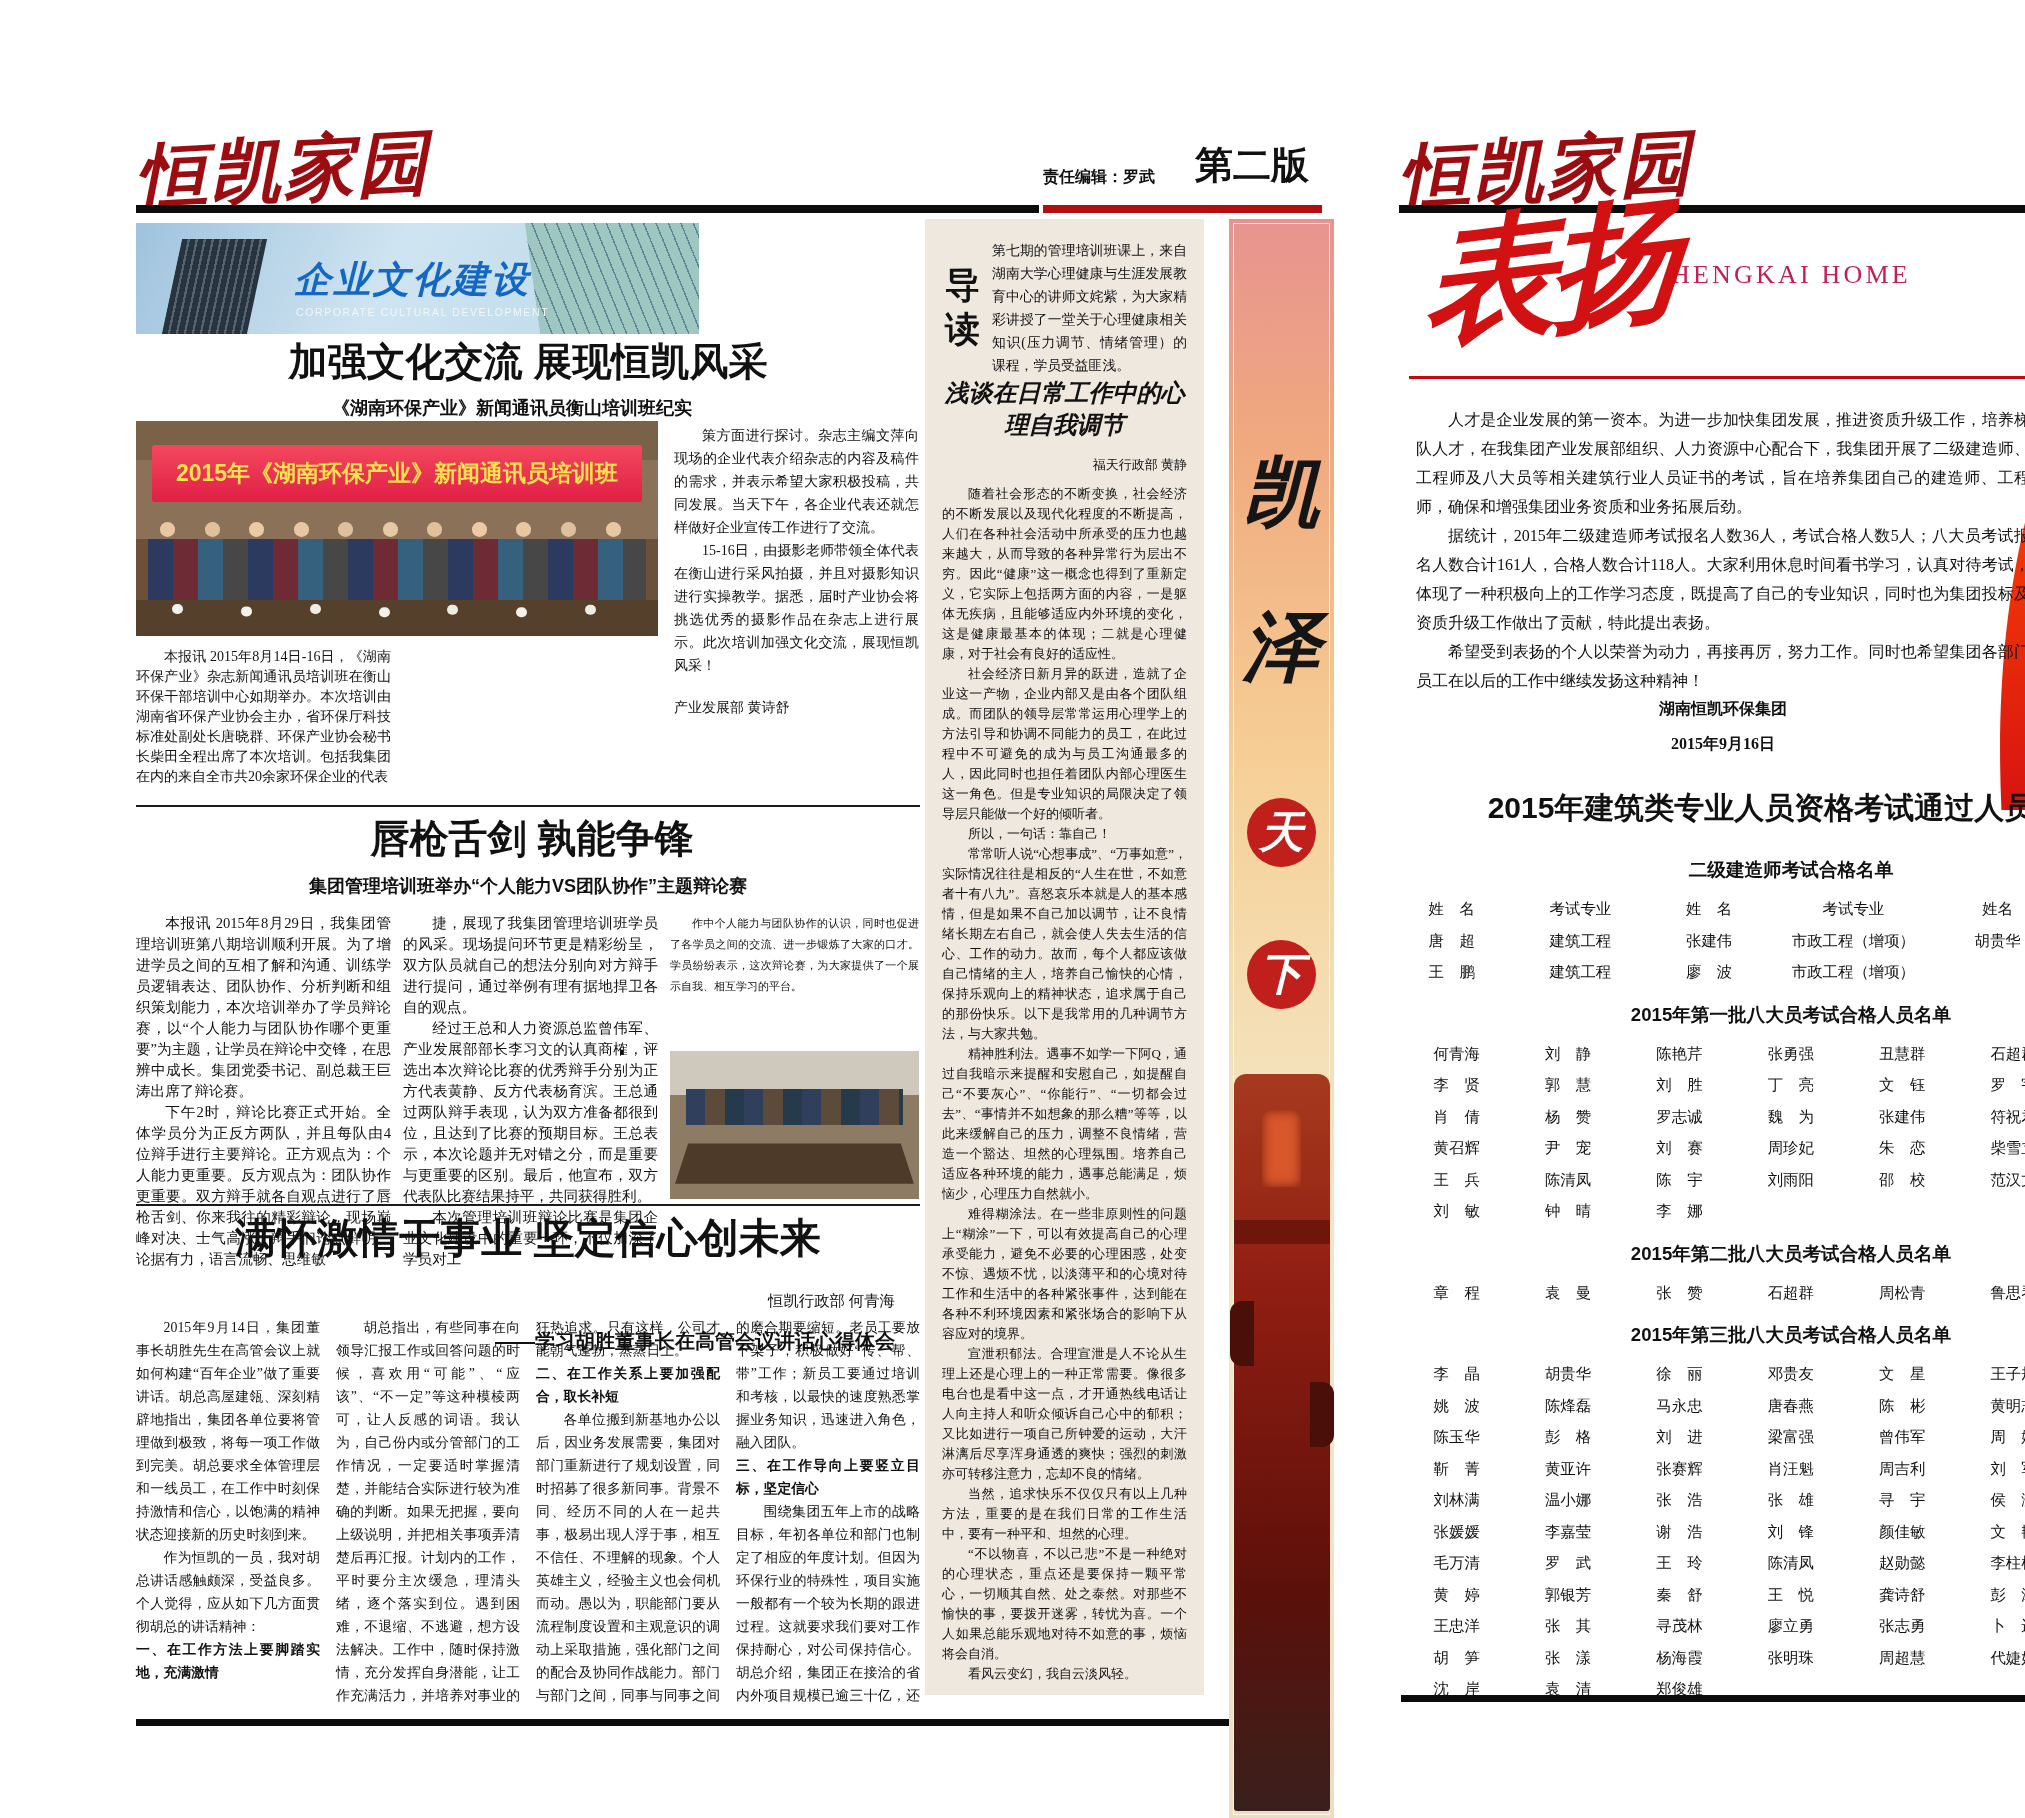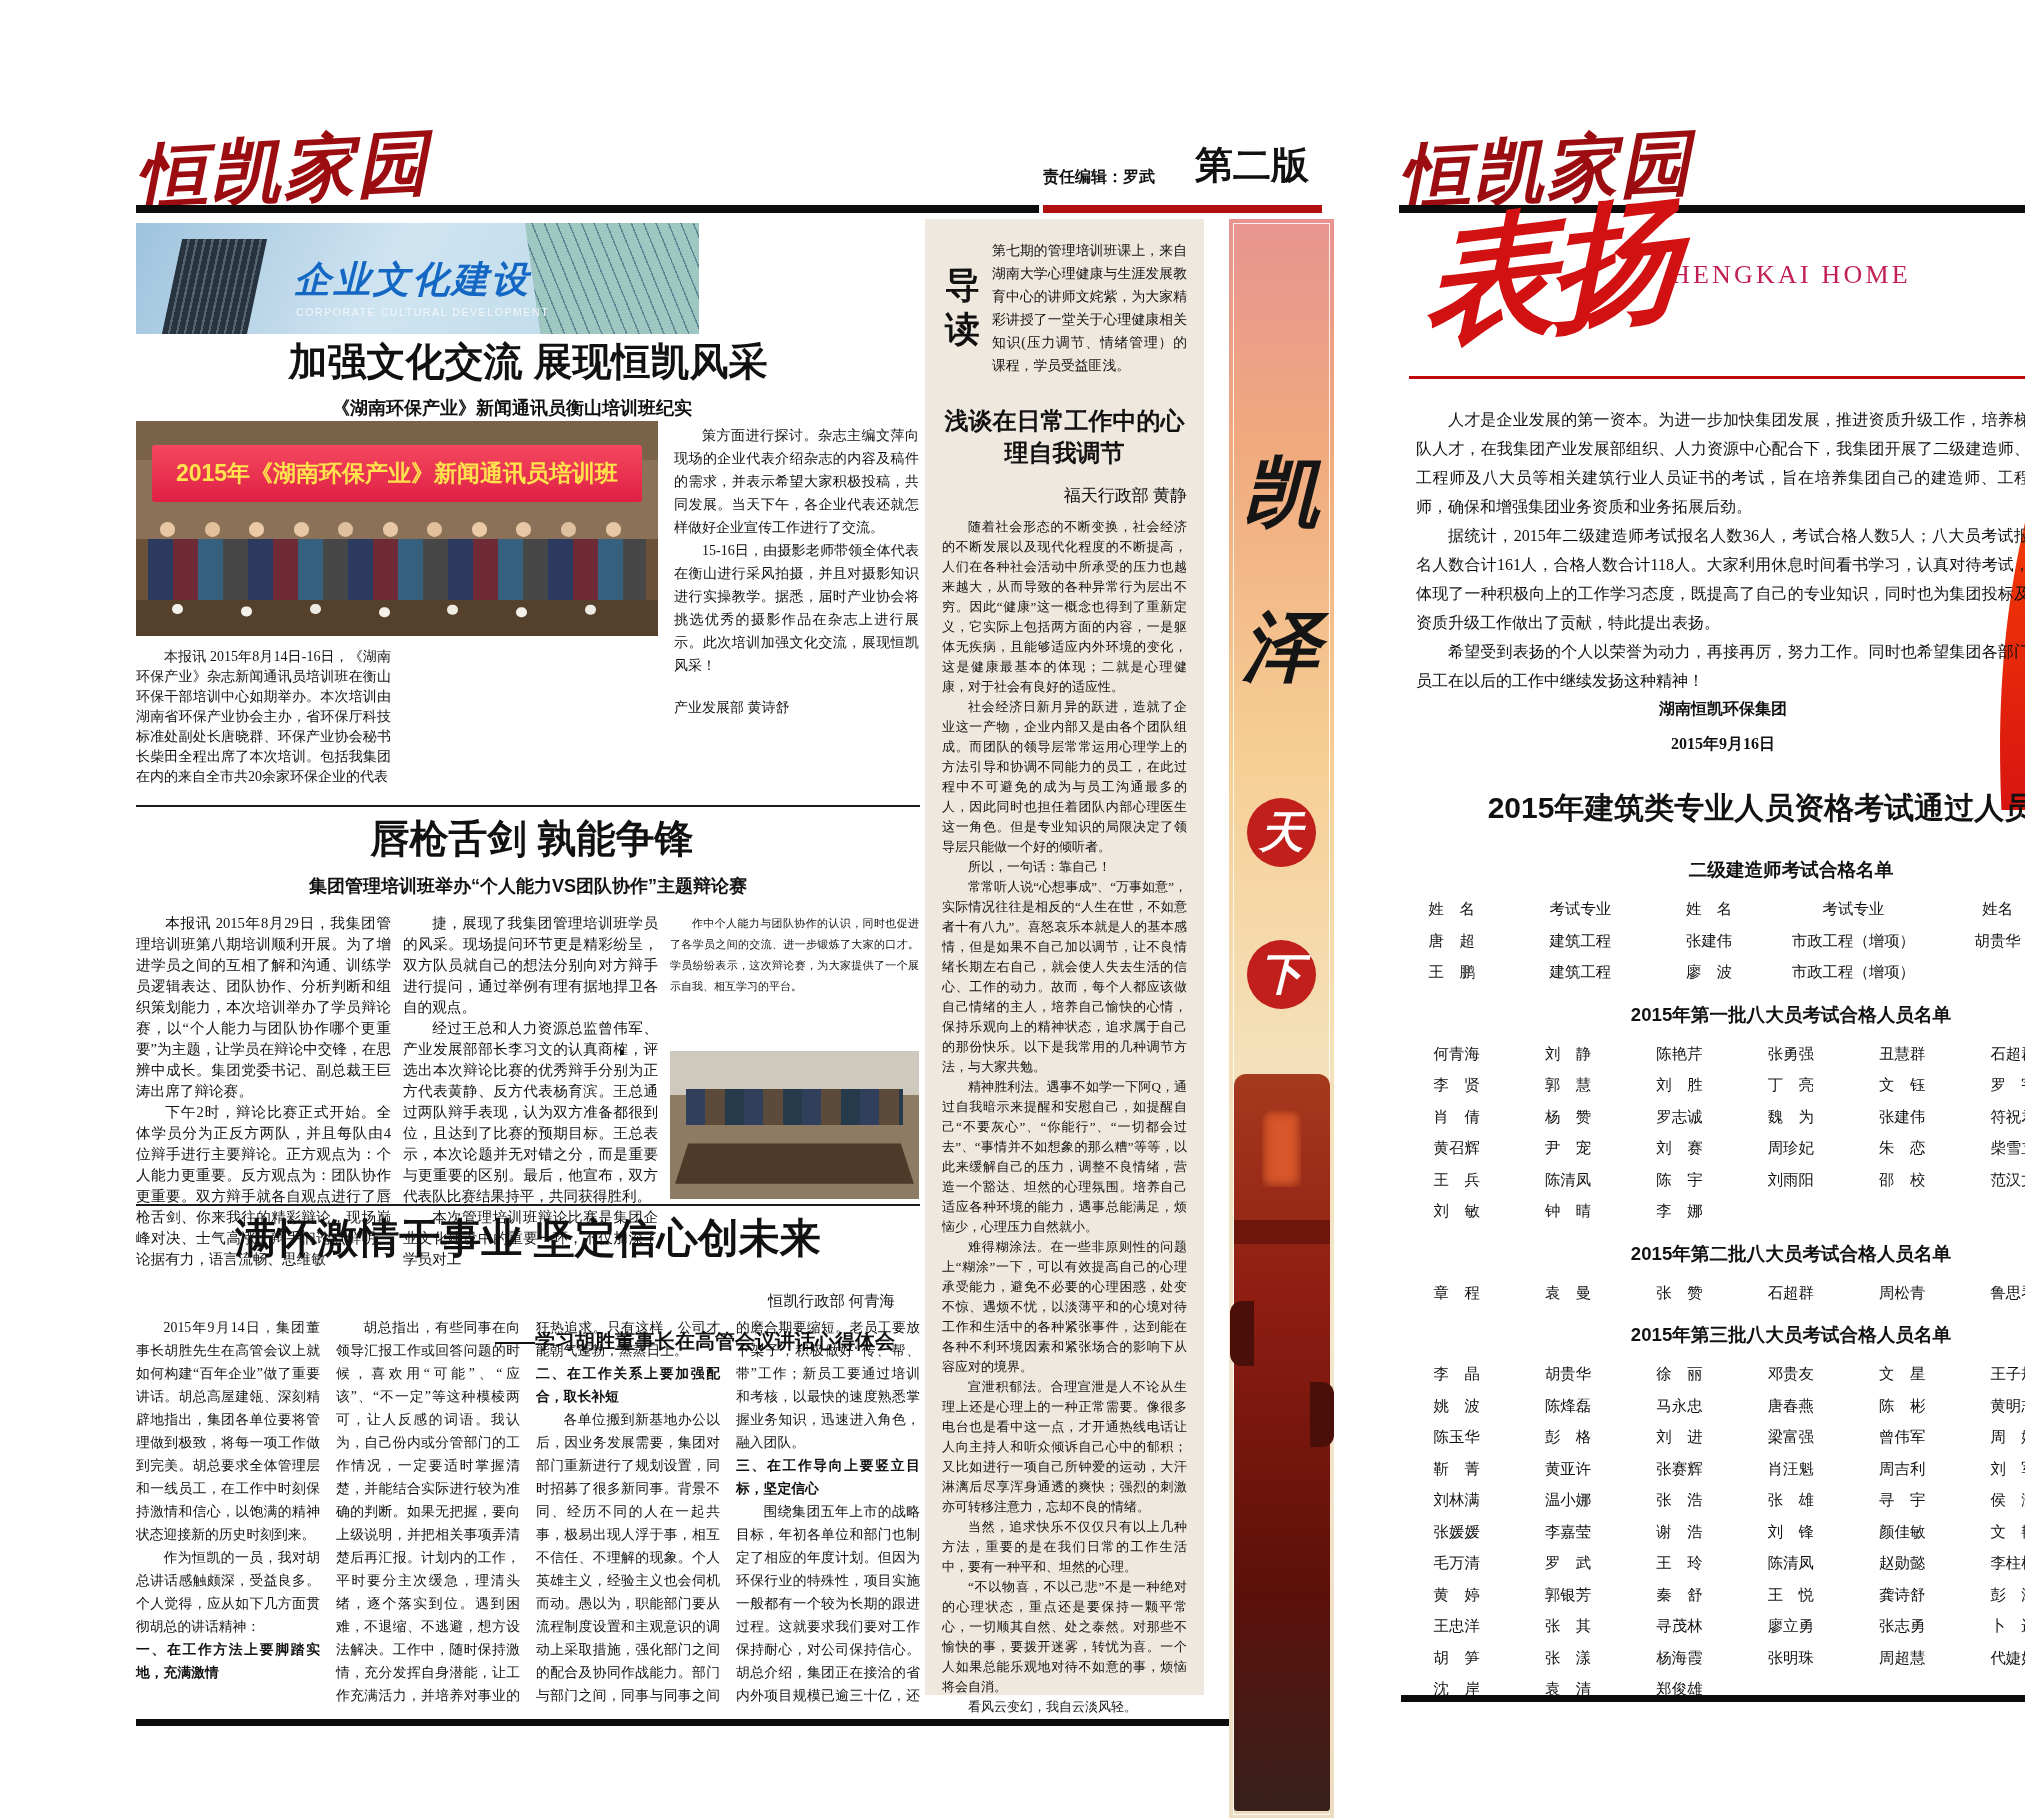--- a/index.html
+++ b/index.html
@@ -77,22 +77,22 @@
   #a3-byline{left:136px;top:1291px;width:759px;font-size:15.4px;}
   #a3-body{left:136px;top:1316px;width:784px;height:399px;font-size:13.8px;line-height:23px;
            column-count:4;column-gap:16px;}
   #rule-bot-l{left:136px;top:1719px;width:1187px;height:7.3px;background:#0c0c0c;}
   
   #reader{left:925px;top:219px;width:279px;height:1476px;background:#efe8df;box-sizing:border-box;padding:20px 17px;}
   #reader .intro-wrap{display:flex;gap:9px;}
   #reader .intro-label{font-size:35px;font-weight:bold;font-family:"Liberation Sans",sans-serif;
       width:41px;line-height:1.25;text-align:center;flex:0 0 auto;margin-top:24px;}
   #reader .intro-text{font-size:13.8px;line-height:23px;text-align:justify;}
-  #reader-title{font-size:24px;margin-top:28px;line-height:1.35;}
-  #reader-byline{font-size:17px;margin-top:13.8px;}
+  #reader-title{font-size:24px;line-height:1.35;font-style:italic;}
+  #reader-byline{font-size:13px;margin-top:13.8px;}
   #reader .reader-body{margin-top:10.5px;font-size:13px;line-height:20px;}
   
   #strip{left:1229px;top:219px;width:105px;height:1600px;
       background:linear-gradient(180deg,#e89390 0%,#f0a97e 14%,#f6cf96 34%,#f4e0b8 52%,#f2e6cd 70%,#eedcc0 100%);}
   #strip .frame{position:absolute;left:4px;top:4px;right:4px;bottom:4px;border:1.2px solid rgba(255,255,255,.85);}
   .strip-char{position:absolute;left:0;width:100%;text-align:center;font-family:"DejaVu Serif",serif;
       font-style:italic;font-weight:bold;font-size:77px;color:#151515;line-height:1;}
   #strip-char1{top:235px;}
   #strip-char2{top:389px;}
   .seal{position:absolute;left:18px;width:69px;height:69px;border-radius:50%;background:#c01f1c;

